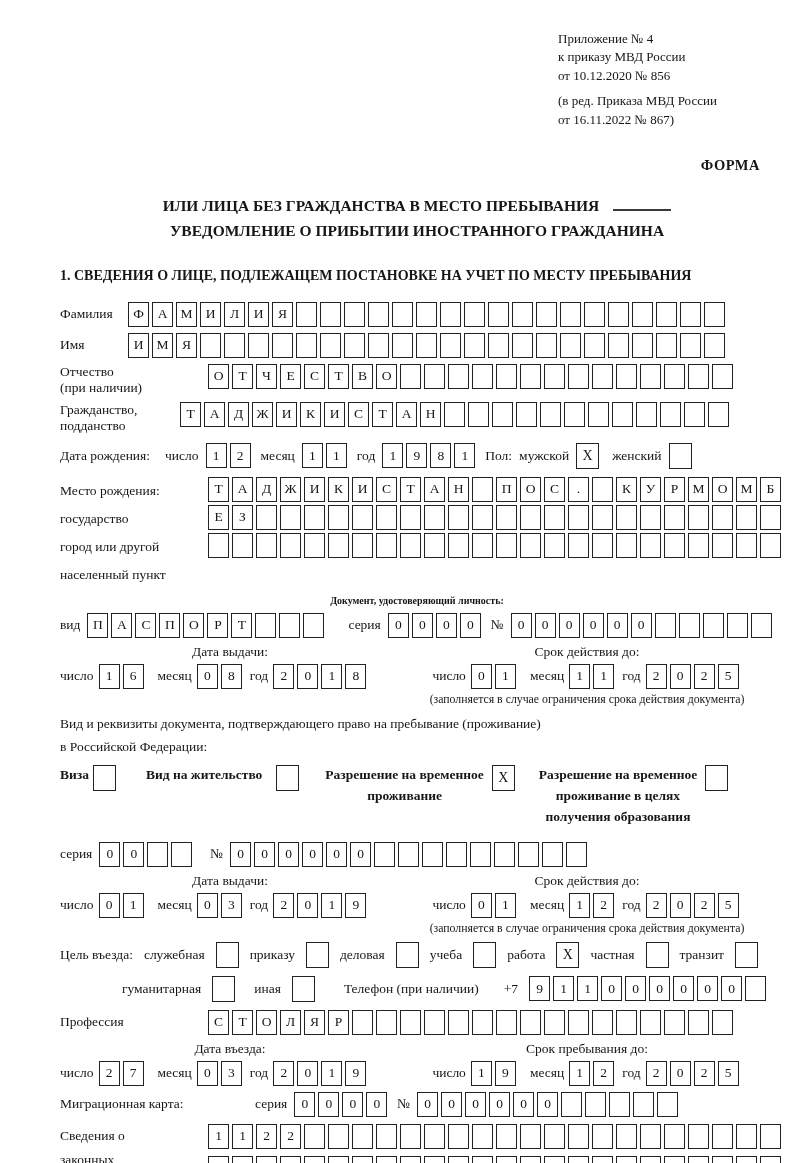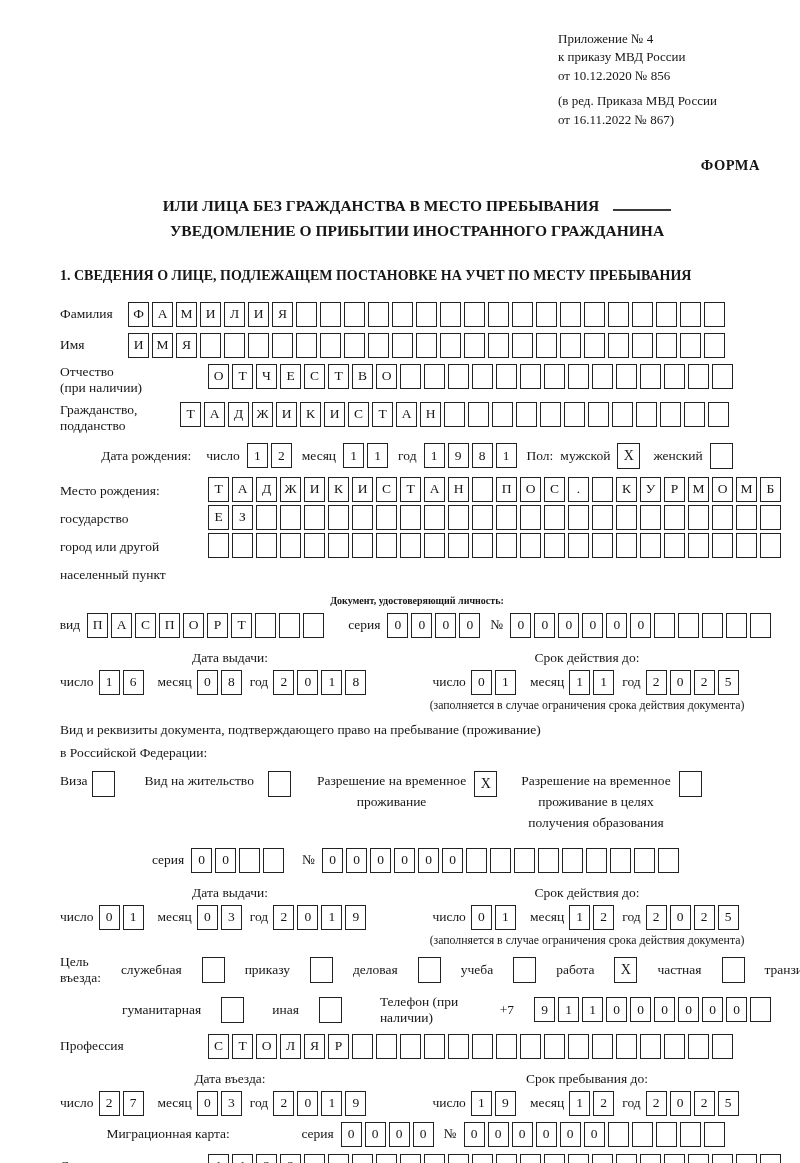--- a/index.html
+++ b/index.html
@@ -32,38 +32,38 @@
     display:inline-flex; align-items:center; justify-content:center;
     font-size:13.5px; flex:0 0 auto; background:#fff;
   }
   .cellrow { margin-bottom:3px; }
   .cbox {
     width:23px; height:26px; border:1.6px solid #222;
     display:inline-flex; align-items:center; justify-content:center;
     font-size:14px; font-weight:normal; flex:0 0 auto; background:#fff;
   }
 
-  .inline { display:flex; align-items:center; gap:7px; flex-wrap:nowrap;justify-content:center; }
+  .inline { display:flex; align-items:center; gap:7px; flex-wrap:nowrap; }
 
   .dochead { text-align:center; font-weight:bold; font-size:10px; margin:4px 0 7px; }
 
-  .dblock { display:flex; margin-bottom:6px; margin-top:12px; }
+  .dblock { display:flex; margin-bottom:6px; margin-top:6px; }
   .dcol-l { flex:0 0 340px; }
   .dcol-r { flex:1; }
   .dtitle { text-align:center; font-size:13.5px; margin-bottom:4px; }
   .drow { display:flex; align-items:center; gap:5px; font-size:13.5px; }
   .dnote { font-size:11.8px; text-align:center; margin-top:3px; }
 
   .plain { font-size:13.5px; line-height:1.7; }
 
   .optrow { display:flex; align-items:flex-start; margin:6px 0 14px; font-size:13.5px; }
   .opt { display:flex; align-items:flex-start; gap:8px; margin-right:16px; }
-  .opt .txt { text-align:center; line-height:1.55; }
-
-  .prow { display:flex; align-items:center; gap:20px; font-size:13.5px; margin-bottom:8px; }
+  .opt .txt { text-align:center; line-height:1.55;font-weight:bold; }
+
+  .prow { display:flex; align-items:center; gap:11px; font-size:13.5px; margin-bottom:8px; }
   .indent60 { margin-left:62px; }
 </style>
 </head>
 <body>
 
 <div class="page">
 
   <div class="hdr">
     <div>Приложение № 4</div>
     <div>к приказу МВД России</div>

